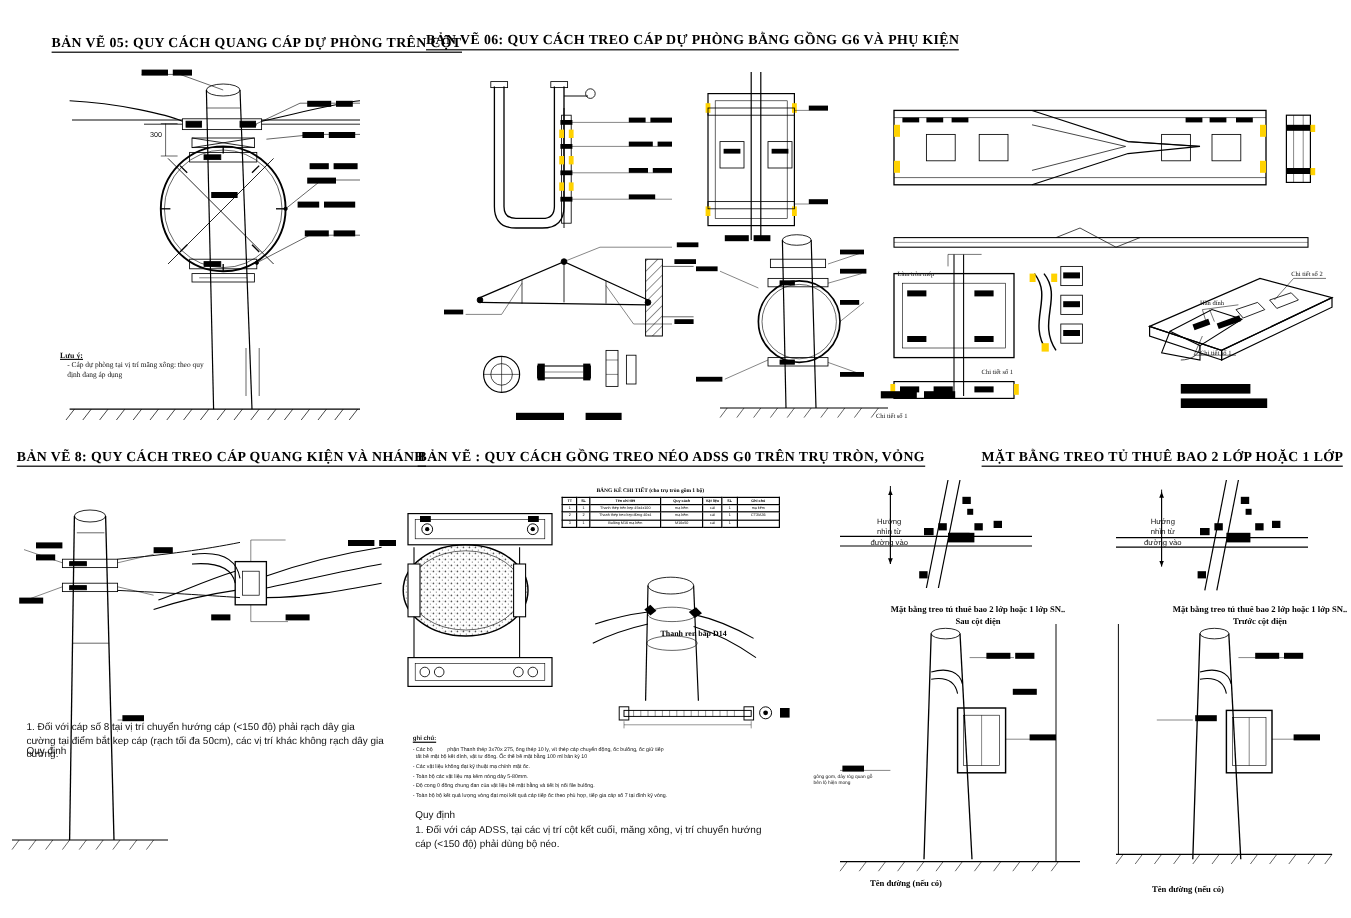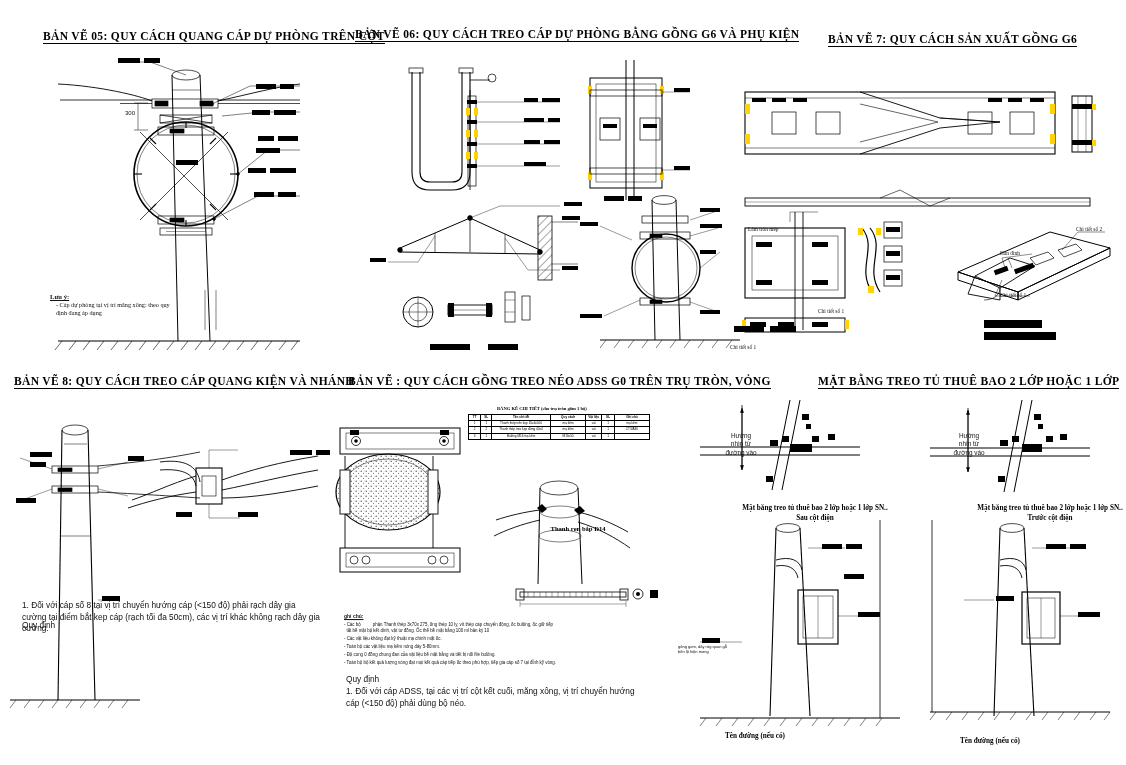--- a/index.html
+++ b/index.html
@@ -113,21 +113,20 @@
     white-space:nowrap;
   }
 </style>
 </head>
 <body>
 
 <div id="sheet">
 
   <div class="panel-title" style="left:43px;top:30px;">BẢN VẼ 05: QUY CÁCH QUANG CÁP DỰ PHÒNG TRÊN CỘT</div>
   <div class="panel-title" style="left:355px;top:28px;">BẢN VẼ 06: QUY CÁCH TREO CÁP DỰ PHÒNG BẰNG GỒNG G6 VÀ PHỤ KIỆN</div>
-  <div class="panel-title" style="left:828px;top:33px;">BẢN VẼ 7: QUY CÁCH SẢN XUẤT GỒNG G6</div>
   <div class="panel-title" style="left:14px;top:375px;">BẢN VẼ 8: QUY CÁCH TREO CÁP QUANG KIỆN VÀ NHÁNH</div>
   <div class="panel-title" style="left:348px;top:375px;">BẢN VẼ : QUY CÁCH GỒNG TREO NÉO ADSS G0 TRÊN TRỤ TRÒN, VỎNG</div>
   <div class="panel-title" style="left:818px;top:375px;">MẶT BẰNG  TREO TỦ THUÊ BAO 2 LỚP HOẶC 1 LỚP</div>
 
   <svg class="layer" viewBox="0 0 1126 765">
     <defs>
       <pattern id="hatch" width="6" height="6" patternUnits="userSpaceOnUse" patternTransform="rotate(45)">
         <line x1="0" y1="0" x2="0" y2="6" stroke="#000" stroke-width="0.7"></line>
       </pattern>
       <pattern id="concrete" width="5" height="5" patternUnits="userSpaceOnUse">

